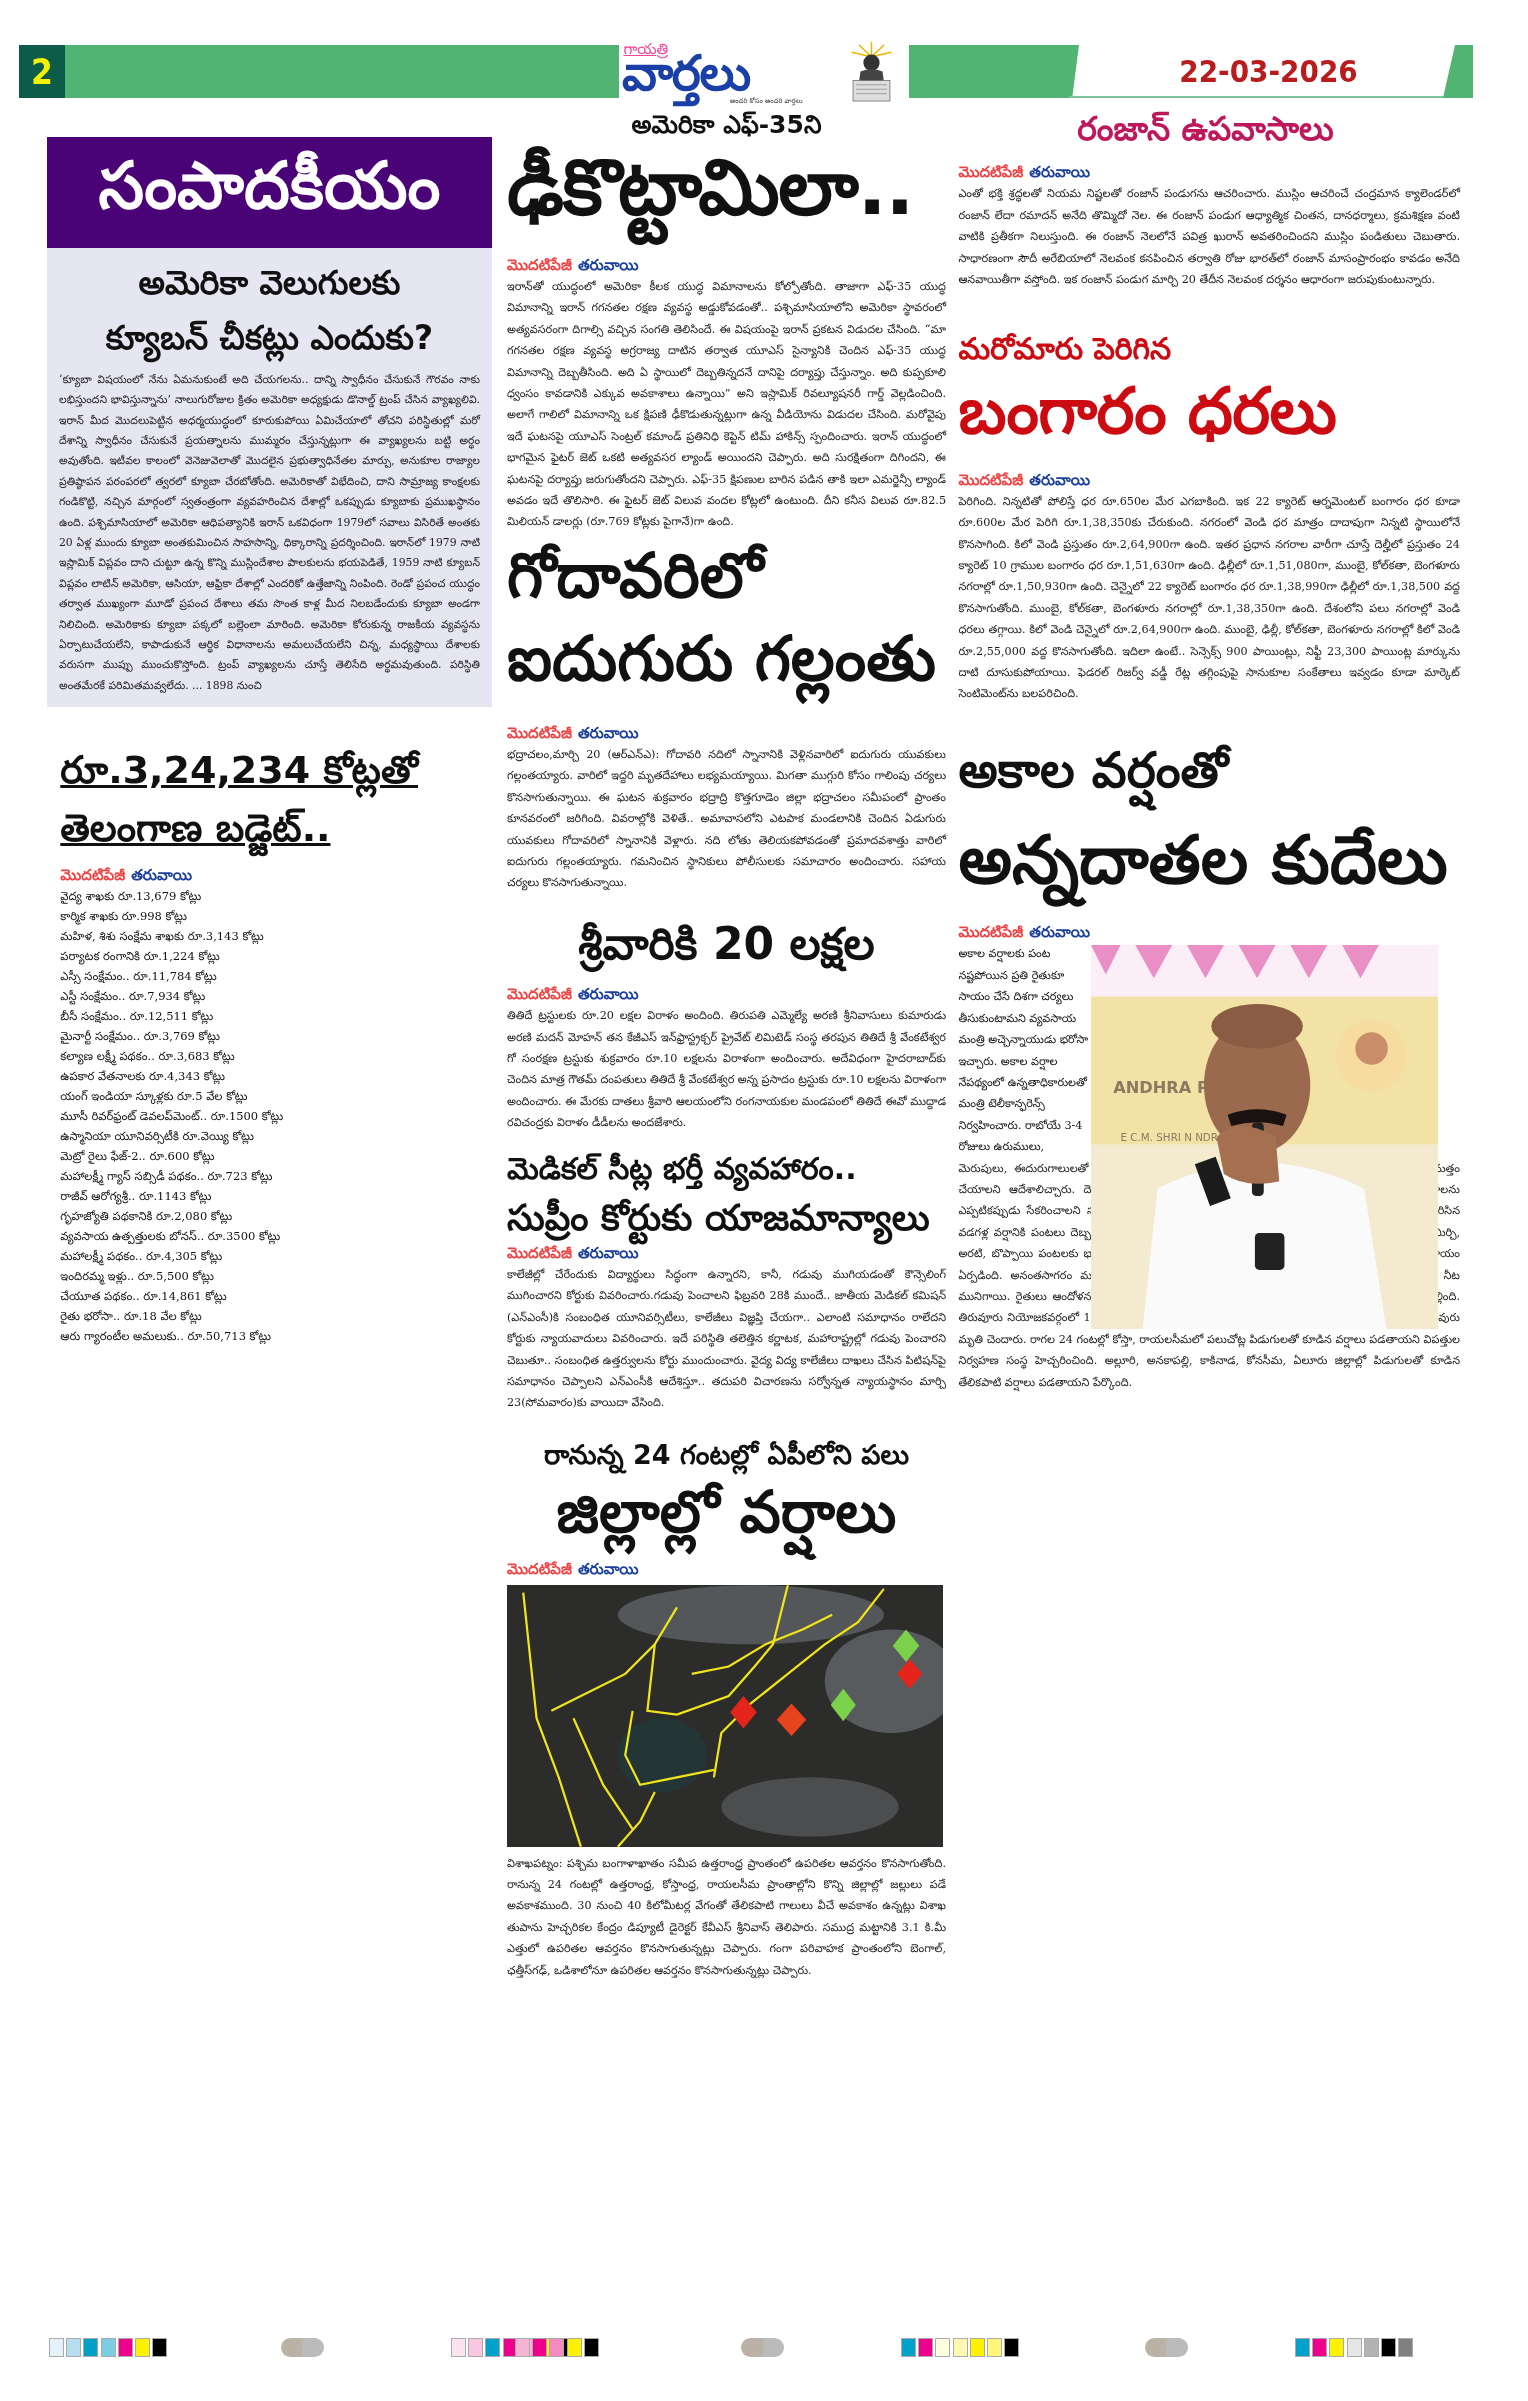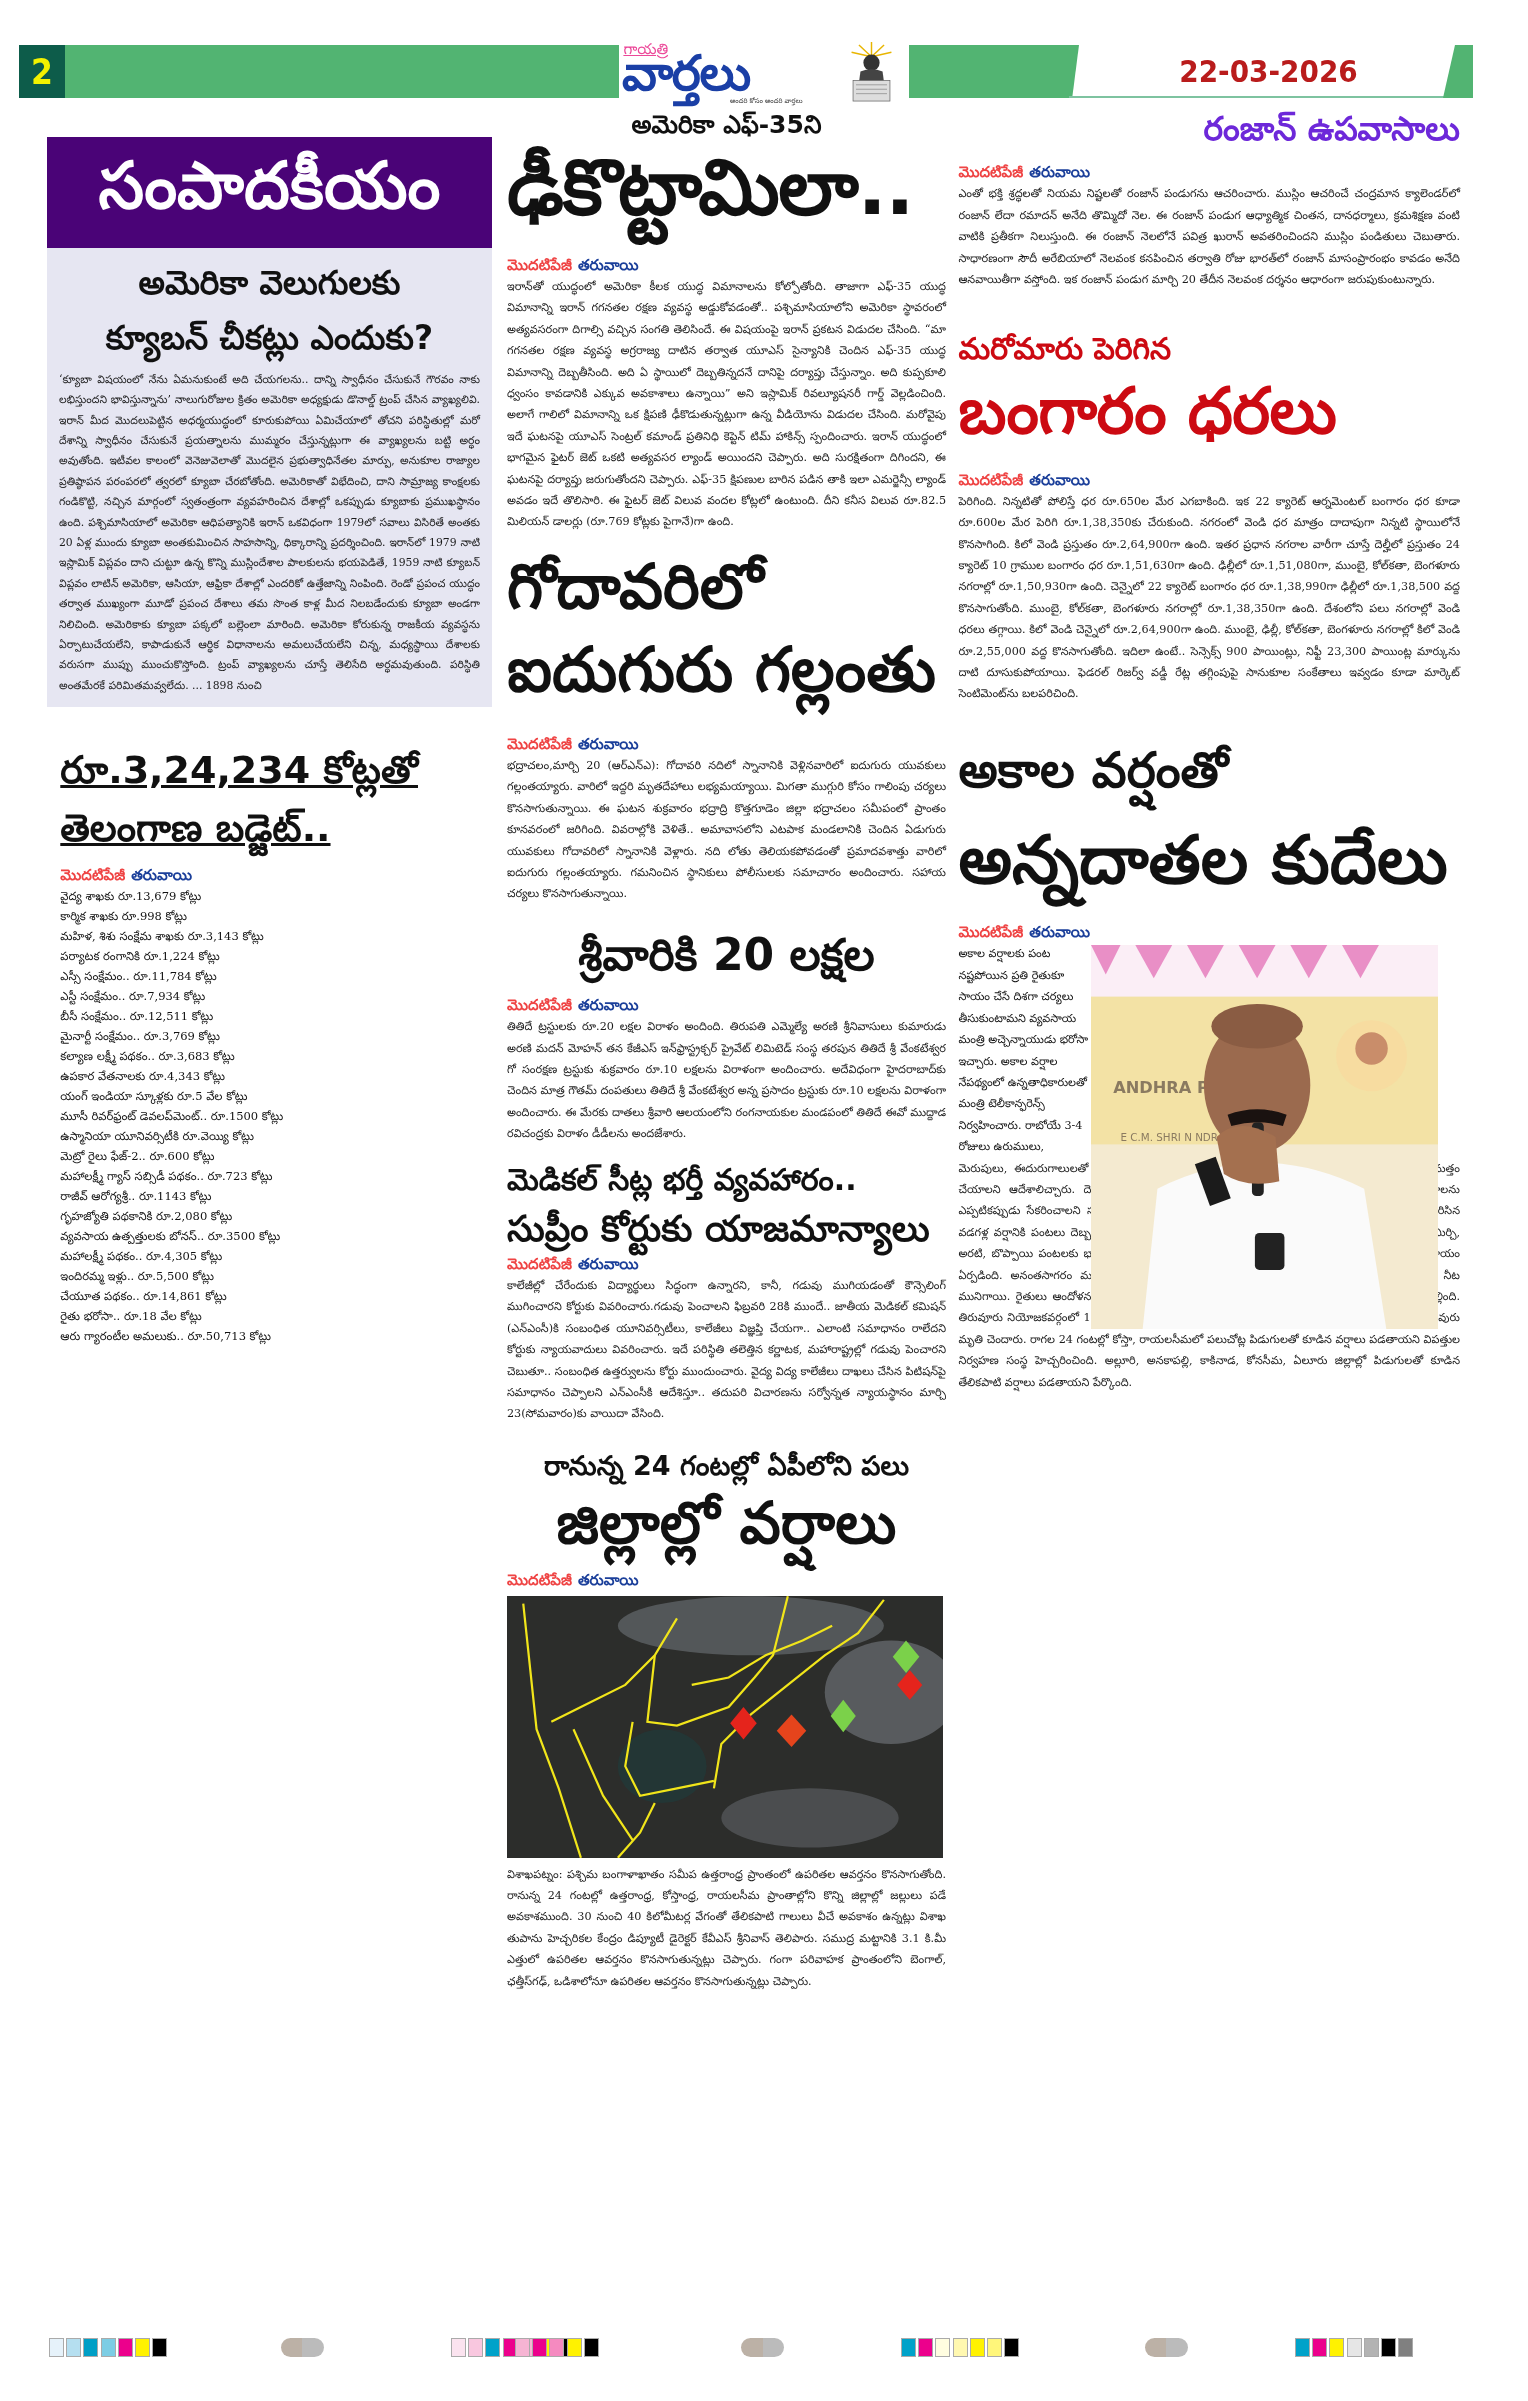--- a/index.html
+++ b/index.html
@@ -45,21 +45,21 @@
   .mid-main-head { font: bold 77px/95px "DejaVu Sans", sans-serif; text-align:left; letter-spacing:-1.5px; }
   .mid-head-xl { font: bold 62px/83px "DejaVu Sans", sans-serif; }
   .mid-head-l { font: bold 44px/64px "DejaVu Sans", sans-serif; text-align:center; }
   .mid-head-m { font: bold 33px/49px "DejaVu Sans", sans-serif; }
   .mid-head-s { font: bold 27px/38px "DejaVu Sans", sans-serif; text-align:center; }
   .mid-head-xl2 { font: bold 58px/77px "DejaVu Sans", sans-serif; text-align:center; }
 
   .weather-photo { width: 436px; height: 262px; margin: 4.4px 0 6px; background: #2b2c2a; position: relative; overflow:hidden; }
 
   
-  .right-head-blue { font: bold 33px/44px "DejaVu Sans", sans-serif; color:#6d28d9; text-align:right; margin-top: 0; }
+  .right-head-blue { font: bold 33px/44px "DejaVu Sans", sans-serif; color:#be185d; text-align:center; margin-top: 0; }
   .right-head-red-small { font: bold 30px/44px "DejaVu Sans", sans-serif; color:#cc0a12; margin-top: 37px; padding-left: 7.4px; }
   .right-head-red-big { font: bold 64px/81px "DejaVu Sans", sans-serif; color:#cc0a12; padding-left: 7.4px; letter-spacing:-0.7px; }
   .right-head-black-l { font: bold 49px/71px "DejaVu Sans", sans-serif; padding-left: 7.4px; }
   .right-head-black-xl { font: bold 67px/89px "DejaVu Sans", sans-serif; padding-left: 7.4px; }
   .right-col-pad { padding-left: 7.4px; }
   .farmer-wrap { position: relative; }
   .farmer-photo { position: absolute; left: 140px; top: 24px; width: 347px; height: 384px; background: #f2e6c0; overflow:hidden; }
   .farmer-narrow { width: 132px; font: 11.2px/21.4px "DejaVu Serif", serif; }
 
   
@@ -144,21 +144,21 @@
 </div>
 
 <div class="col col-mid">
   <div>
     <div class="mid-kicker-head">అమెరికా ఎఫ్-35ని</div>
     <div class="mid-main-head">ఢీకొట్టామిలా..</div>
     <div class="kicker" style="margin-top:19px"><span class="red">మొదటిపేజీ</span><span class="blue">తరువాయి</span></div>
     <div class="body-text">ఇరాన్‌తో యుద్ధంలో అమెరికా కీలక యుద్ధ విమానాలను కోల్పోతోంది. తాజాగా ఎఫ్-35 యుద్ధ విమానాన్ని ఇరాన్ గగనతల రక్షణ వ్యవస్థ అడ్డుకోవడంతో.. పశ్చిమాసియాలోని అమెరికా స్థావరంలో అత్యవసరంగా దిగాల్సి వచ్చిన సంగతి తెలిసిందే. ఈ విషయంపై ఇరాన్ ప్రకటన విడుదల చేసింది. “మా గగనతల రక్షణ వ్యవస్థ అగ్రరాజ్య దాటిన తర్వాత యూఎస్ సైన్యానికి చెందిన ఎఫ్-35 యుద్ధ విమానాన్ని దెబ్బతీసింది. అది ఏ స్థాయిలో దెబ్బతిన్నదనే దానిపై దర్యాప్తు చేస్తున్నాం. అది కుప్పకూలి ధ్వంసం కావడానికి ఎక్కువ అవకాశాలు ఉన్నాయి” అని ఇస్లామిక్ రివల్యూషనరీ గార్డ్ వెల్లడించింది. అలాగే గాలిలో విమానాన్ని ఒక క్షిపణి ఢీకొడుతున్నట్లుగా ఉన్న వీడియోను విడుదల చేసింది. మరోవైపు ఇదే ఘటనపై యూఎస్ సెంట్రల్ కమాండ్ ప్రతినిధి కెప్టెన్ టిమ్ హాకిన్స్ స్పందించారు. ఇరాన్ యుద్ధంలో భాగమైన ఫైటర్ జెట్ ఒకటి అత్యవసర ల్యాండ్ అయిందని చెప్పారు. అది సురక్షితంగా దిగిందని, ఈ ఘటనపై దర్యాప్తు జరుగుతోందని చెప్పారు. ఎఫ్-35 క్షిపణుల బారిన పడిన తాకి ఇలా ఎమర్జెన్సీ ల్యాండ్ అవడం ఇదే తొలిసారి. ఈ ఫైటర్ జెట్ విలువ వందల కోట్లలో ఉంటుంది. దీని కనీస విలువ రూ.82.5 మిలియన్ డాలర్లు (రూ.769 కోట్లకు పైగానే)గా ఉంది.</div>
   </div>
 
-  <div style="margin-top:12px">
+  <div style="margin-top:1px">
     <div class="mid-head-xl">గోదావరిలో</div>
     <div class="mid-head-xl">ఐదుగురు గల్లంతు</div>
     <div class="kicker" style="margin-top:22px"><span class="red">మొదటిపేజీ</span><span class="blue">తరువాయి</span></div>
     <div class="body-text">భద్రాచలం,మార్చి 20 (ఆర్ఎన్ఎ): గోదావరి నదిలో స్నానానికి వెళ్లినవారిలో ఐదుగురు యువకులు గల్లంతయ్యారు. వారిలో ఇద్దరి మృతదేహాలు లభ్యమయ్యాయి. మిగతా ముగ్గురి కోసం గాలింపు చర్యలు కొనసాగుతున్నాయి. ఈ ఘటన శుక్రవారం భద్రాద్రి కొత్తగూడెం జిల్లా భద్రాచలం సమీపంలో ప్రాంతం కూనవరంలో జరిగింది. వివరాల్లోకి వెళితే.. అమావాసలోని ఎటపాక మండలానికి చెందిన ఏడుగురు యువకులు గోదావరిలో స్నానానికి వెళ్లారు. నది లోతు తెలియకపోవడంతో ప్రమాదవశాత్తు వారిలో ఐదుగురు గల్లంతయ్యారు. గమనించిన స్థానికులు పోలీసులకు సమాచారం అందించారు. సహాయ చర్యలు కొనసాగుతున్నాయి.</div>
   </div>
 
   <div style="margin-top:18px">
     <div class="mid-head-l">శ్రీవారికి 20 లక్షల</div>
     <div class="kicker" style="margin-top:7.4px"><span class="red">మొదటిపేజీ</span><span class="blue">తరువాయి</span></div>
     <div class="body-text">తితిదే ట్రస్టులకు రూ.20 లక్షల విరాళం అందింది. తిరుపతి ఎమ్మెల్యే అరణి శ్రీనివాసులు కుమారుడు అరణి మదన్ మోహన్ తన కేజీఎస్ ఇన్‌ఫ్రాస్ట్రక్చర్ ప్రైవేట్ లిమిటెడ్ సంస్థ తరపున తితిదే శ్రీ వేంకటేశ్వర గో సంరక్షణ ట్రస్టుకు శుక్రవారం రూ.10 లక్షలను విరాళంగా అందించారు. అదేవిధంగా హైదరాబాద్‌కు చెందిన మాత్ర గౌతమ్ దంపతులు తితిదే శ్రీ వేంకటేశ్వర అన్న ప్రసాదం ట్రస్టుకు రూ.10 లక్షలను విరాళంగా అందించారు. ఈ మేరకు దాతలు శ్రీవారి ఆలయంలోని రంగనాయకుల మండపంలో తితిదే ఈవో ముద్దాడ రవిచంద్రకు విరాళం డీడీలను అందజేశారు.</div>

